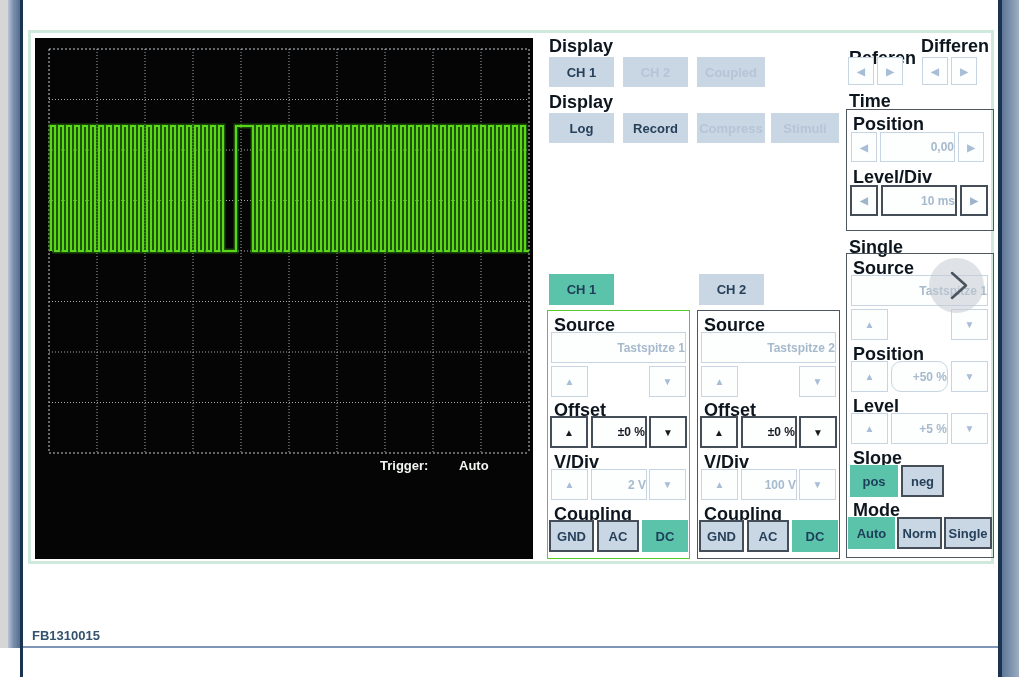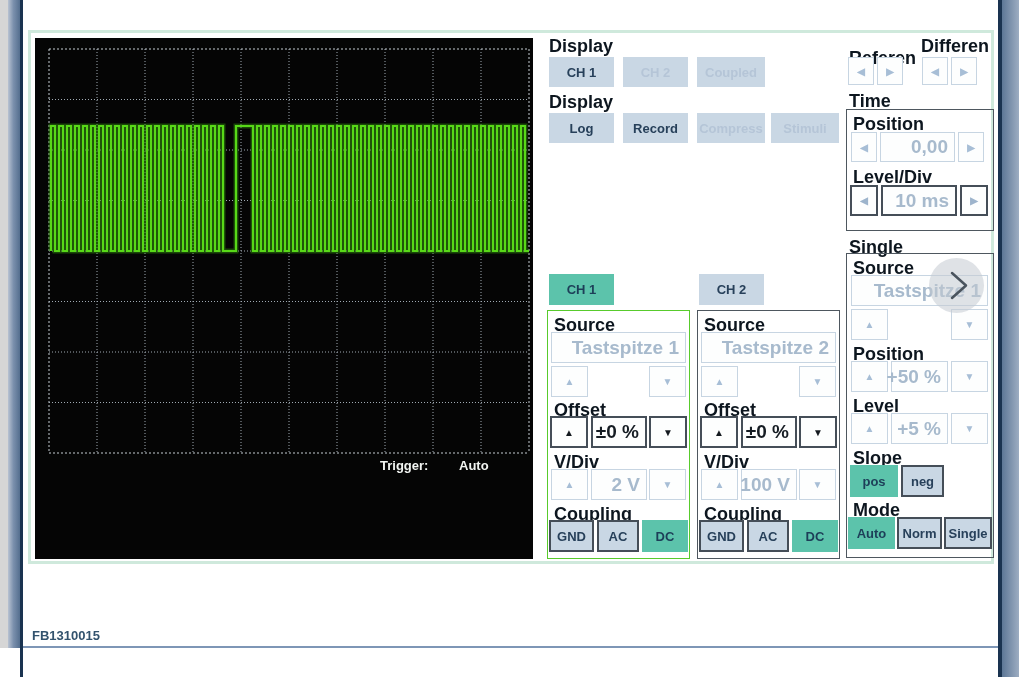--- a/index.html
+++ b/index.html
@@ -11,22 +11,22 @@
   .btn { position:absolute; display:flex; align-items:center; justify-content:center;
          font-weight:bold; font-size:13px; font-family:"Liberation Sans",sans-serif; cursor:default; }
   .flat { background:#c9d7e4; color:#27405a; border:none; }
   .flat.dim { color:#b5c5d7; }
   .teal { background:#5cc3ab; color:#1d3e58; border:none; }
   .gbtn { background:#c9d7e4; color:#27405a; border:2px solid #454e58; }
   .spin { background:#fdfefe; border:1px solid #c7d5e2; color:#a7bed6; font-size:10px; }
   .spin.on { border:2px solid #454e58; color:#14191f; }
   .spin.on.lite { color:#9db4cc; }
   .fld { position:absolute; background:#fdfefe; border:1px solid #c7d5e2; color:#a7bacd;
-         font-weight:bold; font-size:19px; display:flex; align-items:center;
-         justify-content:flex-end; padding-right:6px; white-space:nowrap; }
+         font-weight:bold; font-size:12px; display:flex; align-items:center;
+         justify-content:flex-end; white-space:nowrap; }
   .fld.on { border:2px solid #454e58; }
   .fld.dk { color:#161d24; }
   .bx { position:absolute; border:1.5px solid #4e575f; }
   .bx.green { border:1.5px solid #58cb2c; }
   #main-panel { border:3px solid #cfe9dc; background:transparent; }
   #scope { background:#050505; }
   .trigtext { position:absolute; color:#f2f5f2; font-weight:bold; font-size:13px; }
   #chevron-overlay { border-radius:50%; background:rgba(197,203,209,0.55);
                      display:flex; align-items:center; justify-content:center; }
   #footer-code { position:absolute; font-weight:bold; font-size:13px; color:#33536e; }
@@ -125,21 +125,21 @@
   <button class="btn spin" style="left:851px;top:309px;width:37px;height:31px;">
     <span>▲</span>
     </button>
   <button class="btn spin" style="left:951px;top:309px;width:37px;height:31px;">
     <span>▼</span>
     </button>
   <span class="lbl" style="left:853px;top:344px;">Position</span>
   <button class="btn spin" style="left:851px;top:361px;width:37px;height:31px;">
     <span>▲</span>
     </button>
-  <div class="fld" style="left:891px;top:361px;width:57px;height:31px;">+50 %</div>
+  <div class="fld" style="left:891px;top:361px;width:57px;height:31px;border-radius:10px;">+50 %</div>
   <button class="btn spin" style="left:951px;top:361px;width:37px;height:31px;">
     <span>▼</span>
     </button>
   <span class="lbl" style="left:853px;top:396px;">Level</span>
   <button class="btn spin" style="left:851px;top:413px;width:37px;height:31px;">
     <span>▲</span>
     </button>
   <div class="fld" style="left:891px;top:413px;width:57px;height:31px;">+5 %</div>
   <button class="btn spin" style="left:951px;top:413px;width:37px;height:31px;">
     <span>▼</span>

